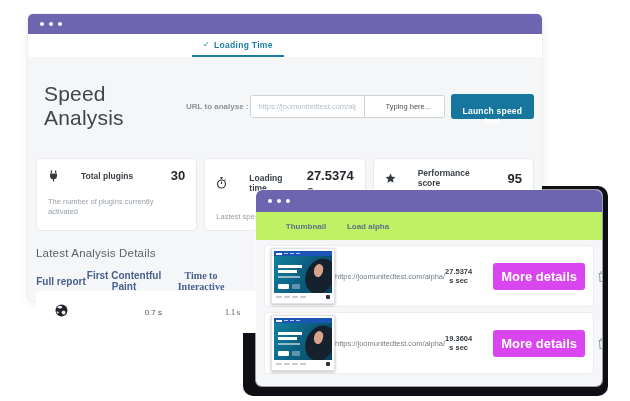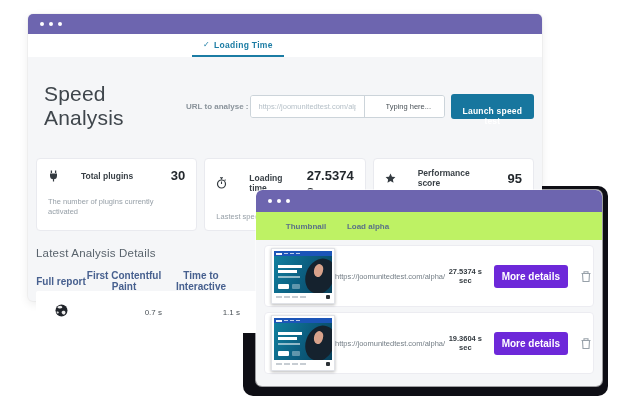--- a/index.html
+++ b/index.html
@@ -41,40 +41,40 @@
   .card { flex:1; background:#fff; border:1px solid #e9eaef; border-radius:4px; padding:9px 11px 8px; }
   .card-top { display:flex; align-items:center; gap:22px; }
   .card-title { font-size:8.5px; font-weight:bold; color:#3a4147; }
   .card-value { margin-left:auto; font-size:13px; font-weight:bold; color:#23282d; }
   .card-desc { margin-top:14px; font-size:7.5px; color:#97a0a8; line-height:1.35; padding-right:26px; }
   .card-icon { flex:0 0 auto; display:flex; }
 
   .section-title { margin:16px 0 0 0; font-size:11.5px; color:#59636c; letter-spacing:.2px; }
   .thead1 { display:flex; margin-top:12px; height:20px; align-items:center; }
   .thead1 .th { font-size:10px; font-weight:bold; color:#47608f; text-align:center; }
-  .c1 { width:50px; } .c2 { width:76px; } .c3 { width:78px; } .c4 { width:44px; }
+  .c1 { width:50px; } .c2 { width:76px; } .c3 { width:78px;font-family:Liberation Serif, serif; } .c4 { width:44px; }
   .trow1 { display:flex; align-items:center; background:#fff; height:42px; border-radius:2px; }
   .trow1 .td { font-size:8px; color:#4b5258; text-align:right; }
   .globe-wrap { width:50px; display:flex; justify-content:center; }
 
   
   .win2 { position:absolute; left:256px; top:190px; width:346px; height:196px;
     background:#f5f6f8; border-radius:6px; z-index:3; overflow:hidden;
     box-shadow:0 0 0 1px rgba(255,255,255,.6); }
   .win2 .titlebar { height:22px; border-radius:6px 6px 0 0; }
   .thead2 { display:flex; align-items:center; height:28px; background:#bef264; }
   .thead2 .th { font-size:8px; font-weight:bold; color:#5a7187; text-align:center; }
   .h-spacer { width:18px; } .h-thumb { width:64px; } .h-url { width:116px; } .h-load { width:60px; }
   .w2row { display:flex; align-items:center; background:#fff; border:1px solid #ececf1;
     border-radius:4px; margin:5px 8px 0; height:62px; padding-left:6px; }
   .r-thumb { width:70px; }
   .r-url { width:114px; font-size:7.5px; color:#747e86; text-align:center; }
   .r-load { width:60px; font-size:7.5px; font-weight:bold; color:#343b41; text-align:center; }
-  .details-btn { margin-left:8px; background:#6d28d9; color:#fff; border:none; border-radius:3px;
-    font-size:10px; font-weight:bold; padding:6px 8px; cursor:pointer; white-space:nowrap; }
+  .details-btn { margin-left:21px; background:#d946ef; color:#fff; border:none; border-radius:3px;
+    font-size:13px; font-weight:bold; padding:6px 8px; cursor:pointer; white-space:nowrap; }
   .trash { margin-left:11px; display:flex; cursor:pointer; }
 
   
   .thumb { width:64px; height:56px; background:#fff; border:1px solid #e0e2e7; padding:2px;
     box-shadow:0 1px 3px rgba(0,0,0,.28); }
   .thumb-inner { height:100%; display:flex; flex-direction:column; }
   .t-nav { height:5px; background:#1c55b8; display:flex; align-items:center; gap:2px; padding:0 2px; }
   .t-logo { width:6px; height:2px; background:rgba(255,255,255,.95); }
   .t-mitem { width:4px; height:1px; background:rgba(255,255,255,.7); }
   .t-nav .t-mitem:first-of-type { margin-left:auto; }

